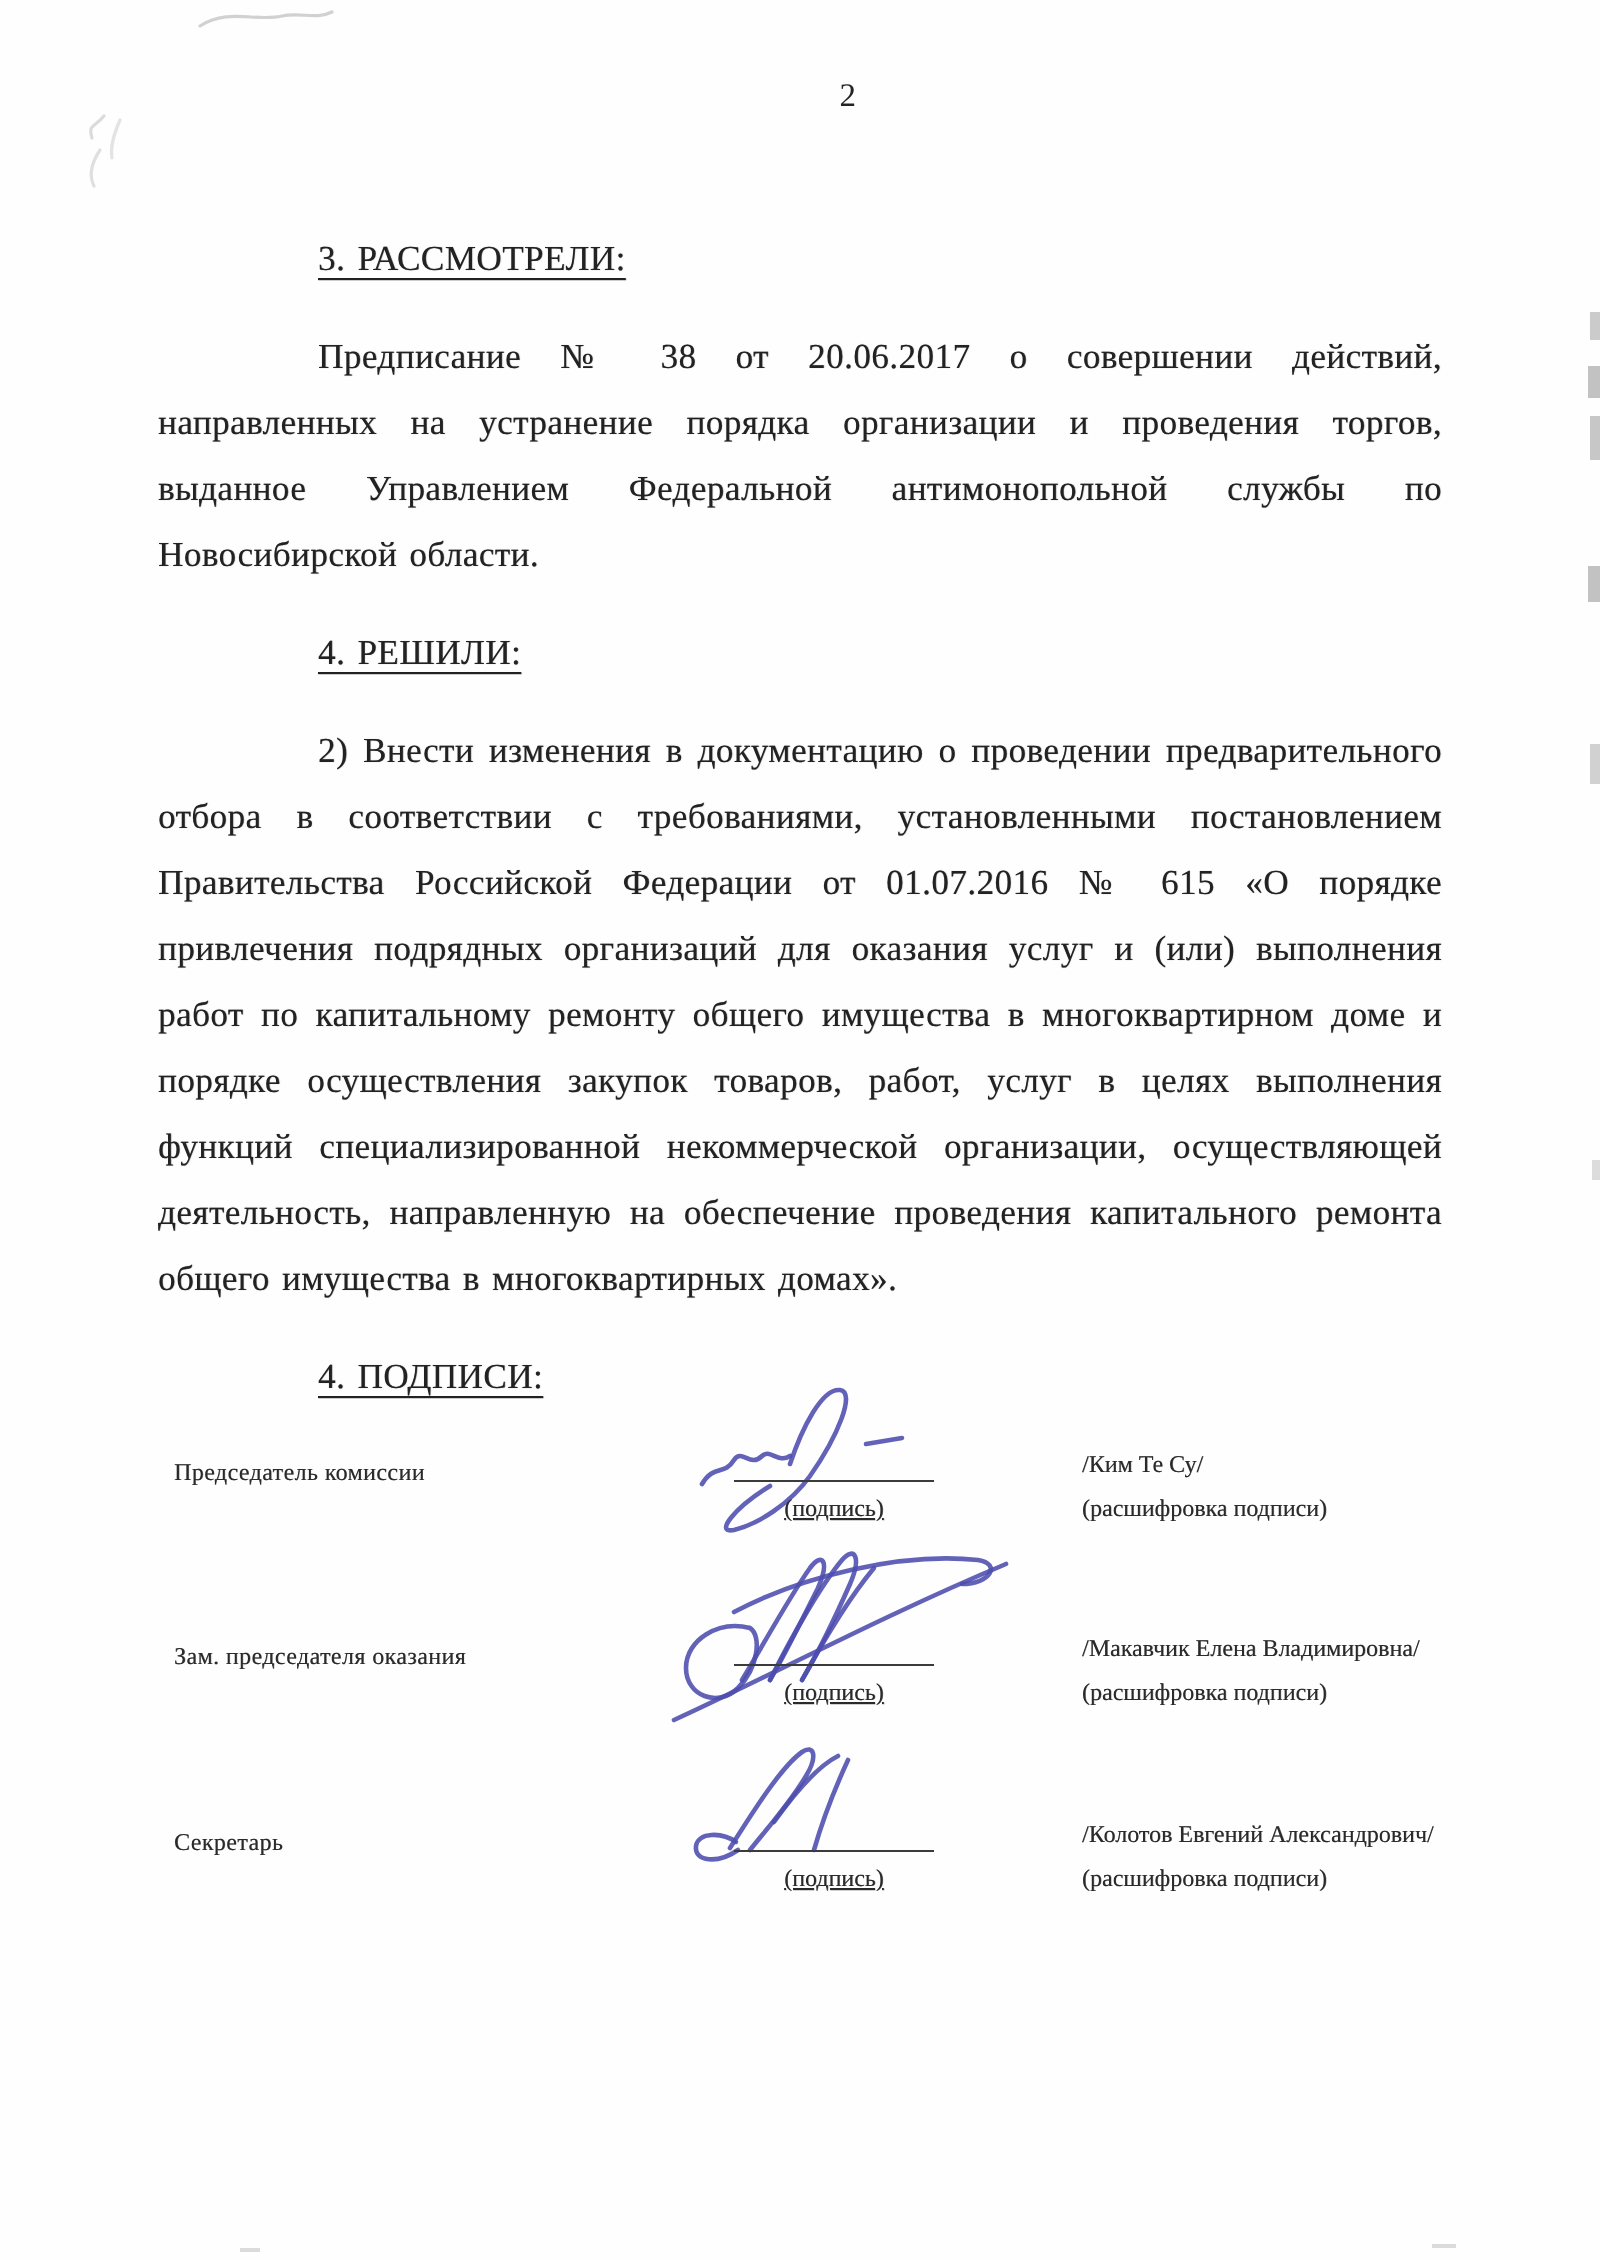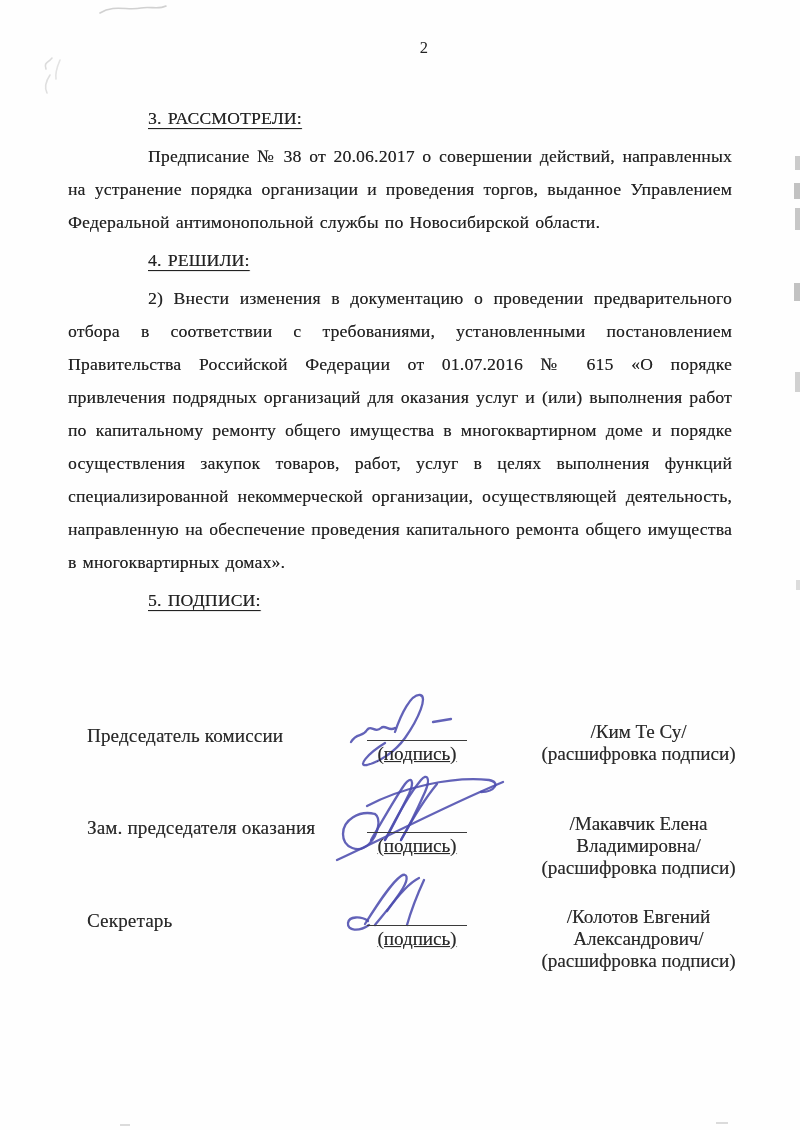--- a/index.html
+++ b/index.html
@@ -10,35 +10,35 @@
   .page-number {
     position:absolute; top:38px; left:404px; width:40px; text-align:center;
     font-size:16.5px; letter-spacing:0.3px; color:#242424;
   }
   .content {
     position:absolute; left:63px; top:97px; width:674px;
     font-size:17.6px; line-height:33px; text-align:justify;
     letter-spacing:0.2px; word-spacing:1.5px; color:#222;
     text-shadow:0.2px 0.2px 0.4px rgba(25,25,25,0.55);
   }
-  .content p { margin:5px; text-indent:80px; }
+  .content p { margin:16px; text-indent:80px; }
   .heading-text {
     text-decoration:underline; text-underline-offset:4px;
     text-decoration-thickness:1.4px;
   }
   
   .sig-row {
     position:absolute; left:63px; width:674px; height:100px;
-    font-size:19px; line-height:20px; color:#2a2a2a;
+    font-size:12px; line-height:20px; color:#2a2a2a;
     text-shadow:0.2px 0.2px 0.3px rgba(30,30,30,0.5);
   }
   .sig-role { position:absolute; left:24px; top:36px; letter-spacing:0.2px; white-space:nowrap; }
   .sig-line { position:absolute; left:304px; top:50px; width:100px; height:0; border-top:1.8px solid #3b3b3b; }
   .sig-caption { position:absolute; left:292px; top:54px; width:124px; text-align:center;text-decoration:underline; }
-  .sig-name { position:absolute; left:478px; top:31px; width:195px; text-align:center; line-height:22px; }
+  .sig-name { position:absolute; left:478px; top:31px; width:195px; line-height:22px; }
   .sig-ink { position:absolute; pointer-events:none; }
   .sig-ink path { fill:none; stroke:#4c4cae; stroke-width:2.3; stroke-linecap:round; opacity:0.88; }
   .ink-1 { left:278px; top:-2px; }
   .ink-2 { left:268px; top:-14px; }
   .ink-3 { left:272px; top:-6px; }
   
   .pencil-marks { position:absolute; left:0; top:0; }
   .pencil-marks path { fill:none; stroke:#b2b2b2; stroke-width:1.6; stroke-linecap:round; }
   .edge-mark { position:absolute; right:0; background:#8f8f8f; }
   .em1 { top:156px; width:5px; height:14px; opacity:0.45; }
@@ -74,21 +74,21 @@
 
   <div class="page-number">2</div>
 
   <div class="content">
     <p class="heading"><span class="heading-text">3. РАССМОТРЕЛИ:</span></p>
     <p class="para">Предписание № 38 от 20.06.2017 о совершении действий, направленных на устранение порядка организации и проведения торгов, выданное Управлением Федеральной антимонопольной службы по Новосибирской области.</p>
 
     <p class="heading"><span class="heading-text">4. РЕШИЛИ:</span></p>
     <p class="para">2) Внести изменения в документацию о проведении предварительного отбора в соответствии с требованиями, установленными постановлением Правительства Российской Федерации от 01.07.2016 № 615 «О порядке привлечения подрядных организаций для оказания услуг и (или) выполнения работ по капитальному ремонту общего имущества в многоквартирном доме и порядке осуществления закупок товаров, работ, услуг в целях выполнения функций специализированной некоммерческой организации, осуществляющей деятельность, направленную на обеспечение проведения капитального ремонта общего имущества в многоквартирных домах».</p>
 
-    <p class="heading"><span class="heading-text">5. ПОДПИСИ:</span></p>
+    <p class="heading"><span class="heading-text">4. ПОДПИСИ:</span></p>
   </div>
 
   <div class="sig-row" style="top:690px">
     <div class="sig-role">Председатель комиссии</div>
     <svg class="sig-ink ink-1" width="135" height="88" viewBox="0 0 135 88">
       <path d="M10,54 C16,44 21,50 26,42 C30,36 34,46 40,40 C44,36 48,44 54,40"></path>
       <path d="M54,44 C60,26 70,6 79,7 C87,8 78,30 64,50 C54,64 38,74 26,77 C16,79 26,66 44,55"></path>
       <path d="M92,34 L110,31"></path>
     </svg>
     <div class="sig-line"></div>

